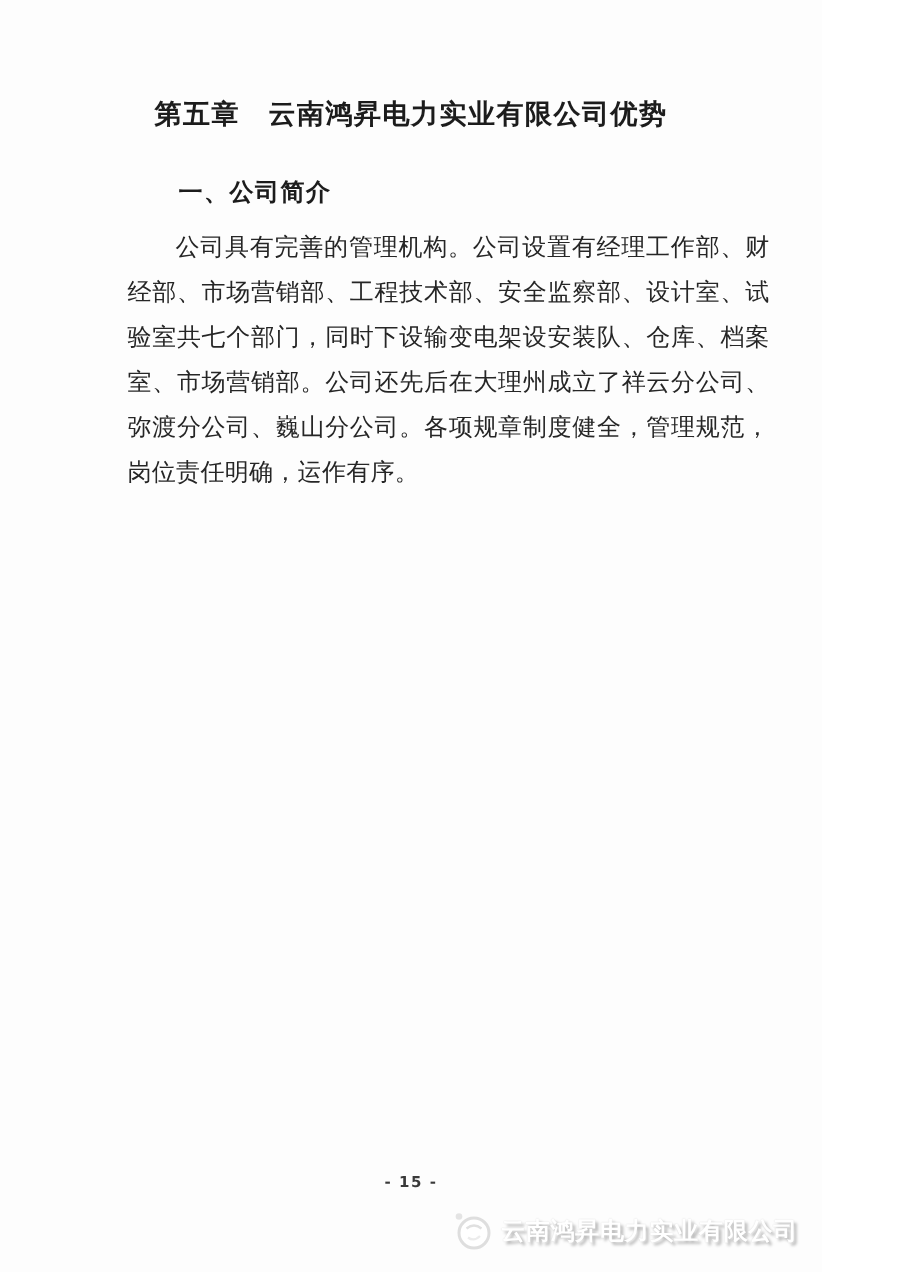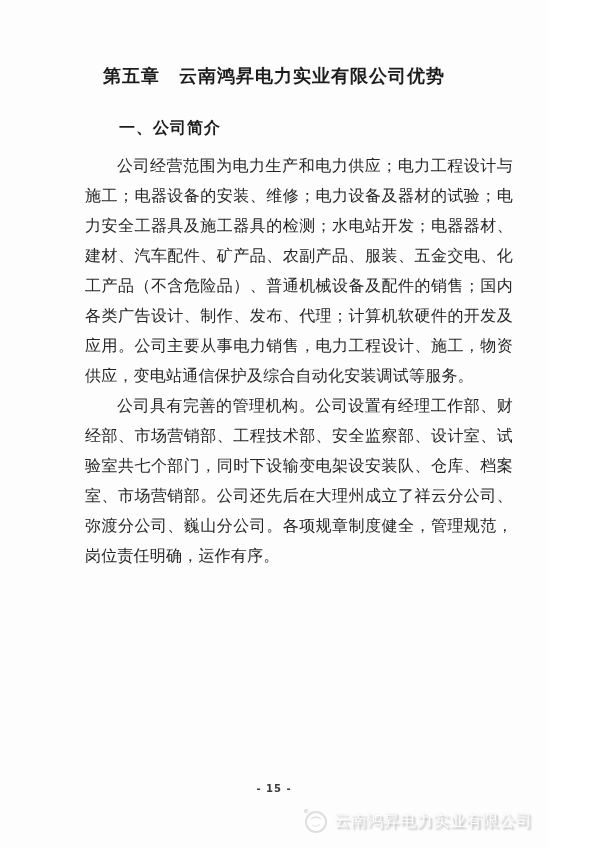--- a/index.html
+++ b/index.html
@@ -66,38 +66,37 @@
     align-items: center;
     gap: 5px;
   }
   .wm-logo {
     display: inline-block;
     width: 28px;
     height: 28px;
   }
   .wm-text {
     font-family: "Liberation Sans", sans-serif;
-    font-weight: normal;
+    font-weight: bold;
     font-size: 16px;
     letter-spacing: 0.5px;
     color: #ffffff;
     text-shadow: 2px 2px 2px #b9b9b9, 0 0 1px #d8d8d8;
   }
 </style>
 </head>
 <body>
 
 <div class="page">
 
   <h1 class="doc-title">第五章　云南鸿昇电力实业有限公司优势</h1>
 
   <h2 class="section-heading">一、公司简介</h2>
 
   <div class="body-text">
-    <p>公司经营范围为电力生产和电力供应；电力工程设计与施工；电器设备的安装、维修；电力设备及器材的试验；电力安全工器具及施工器具的检测；水电站开发；电器器材、建材、汽车配件、矿产品、农副产品、服装、五金交电、化工产品（不含危险品）、普通机械设备及配件的销售；国内各类广告设计、制作、发布、代理；计算机软硬件的开发及应用。公司主要从事电力销售，电力工程设计、施工，物资供应，变电站通信保护及综合自动化安装调试等服务。</p>
     <p>公司具有完善的管理机构。公司设置有经理工作部、财经部、市场营销部、工程技术部、安全监察部、设计室、试验室共七个部门，同时下设输变电架设安装队、仓库、档案室、市场营销部。公司还先后在大理州成立了祥云分公司、弥渡分公司、巍山分公司。各项规章制度健全，管理规范，岗位责任明确，运作有序。</p>
   </div>
 
   <div class="page-number">- 15 -</div>
 
   <div class="footer-watermark">
     <span class="wm-logo">
       <svg width="28" height="28" viewBox="0 0 28 28" aria-hidden="true">
         <circle cx="15" cy="15" r="10" fill="#ffffff" stroke="#dedede" stroke-width="2"></circle>
         <circle cx="5" cy="4" r="2.2" fill="#e4e4e4"></circle>

